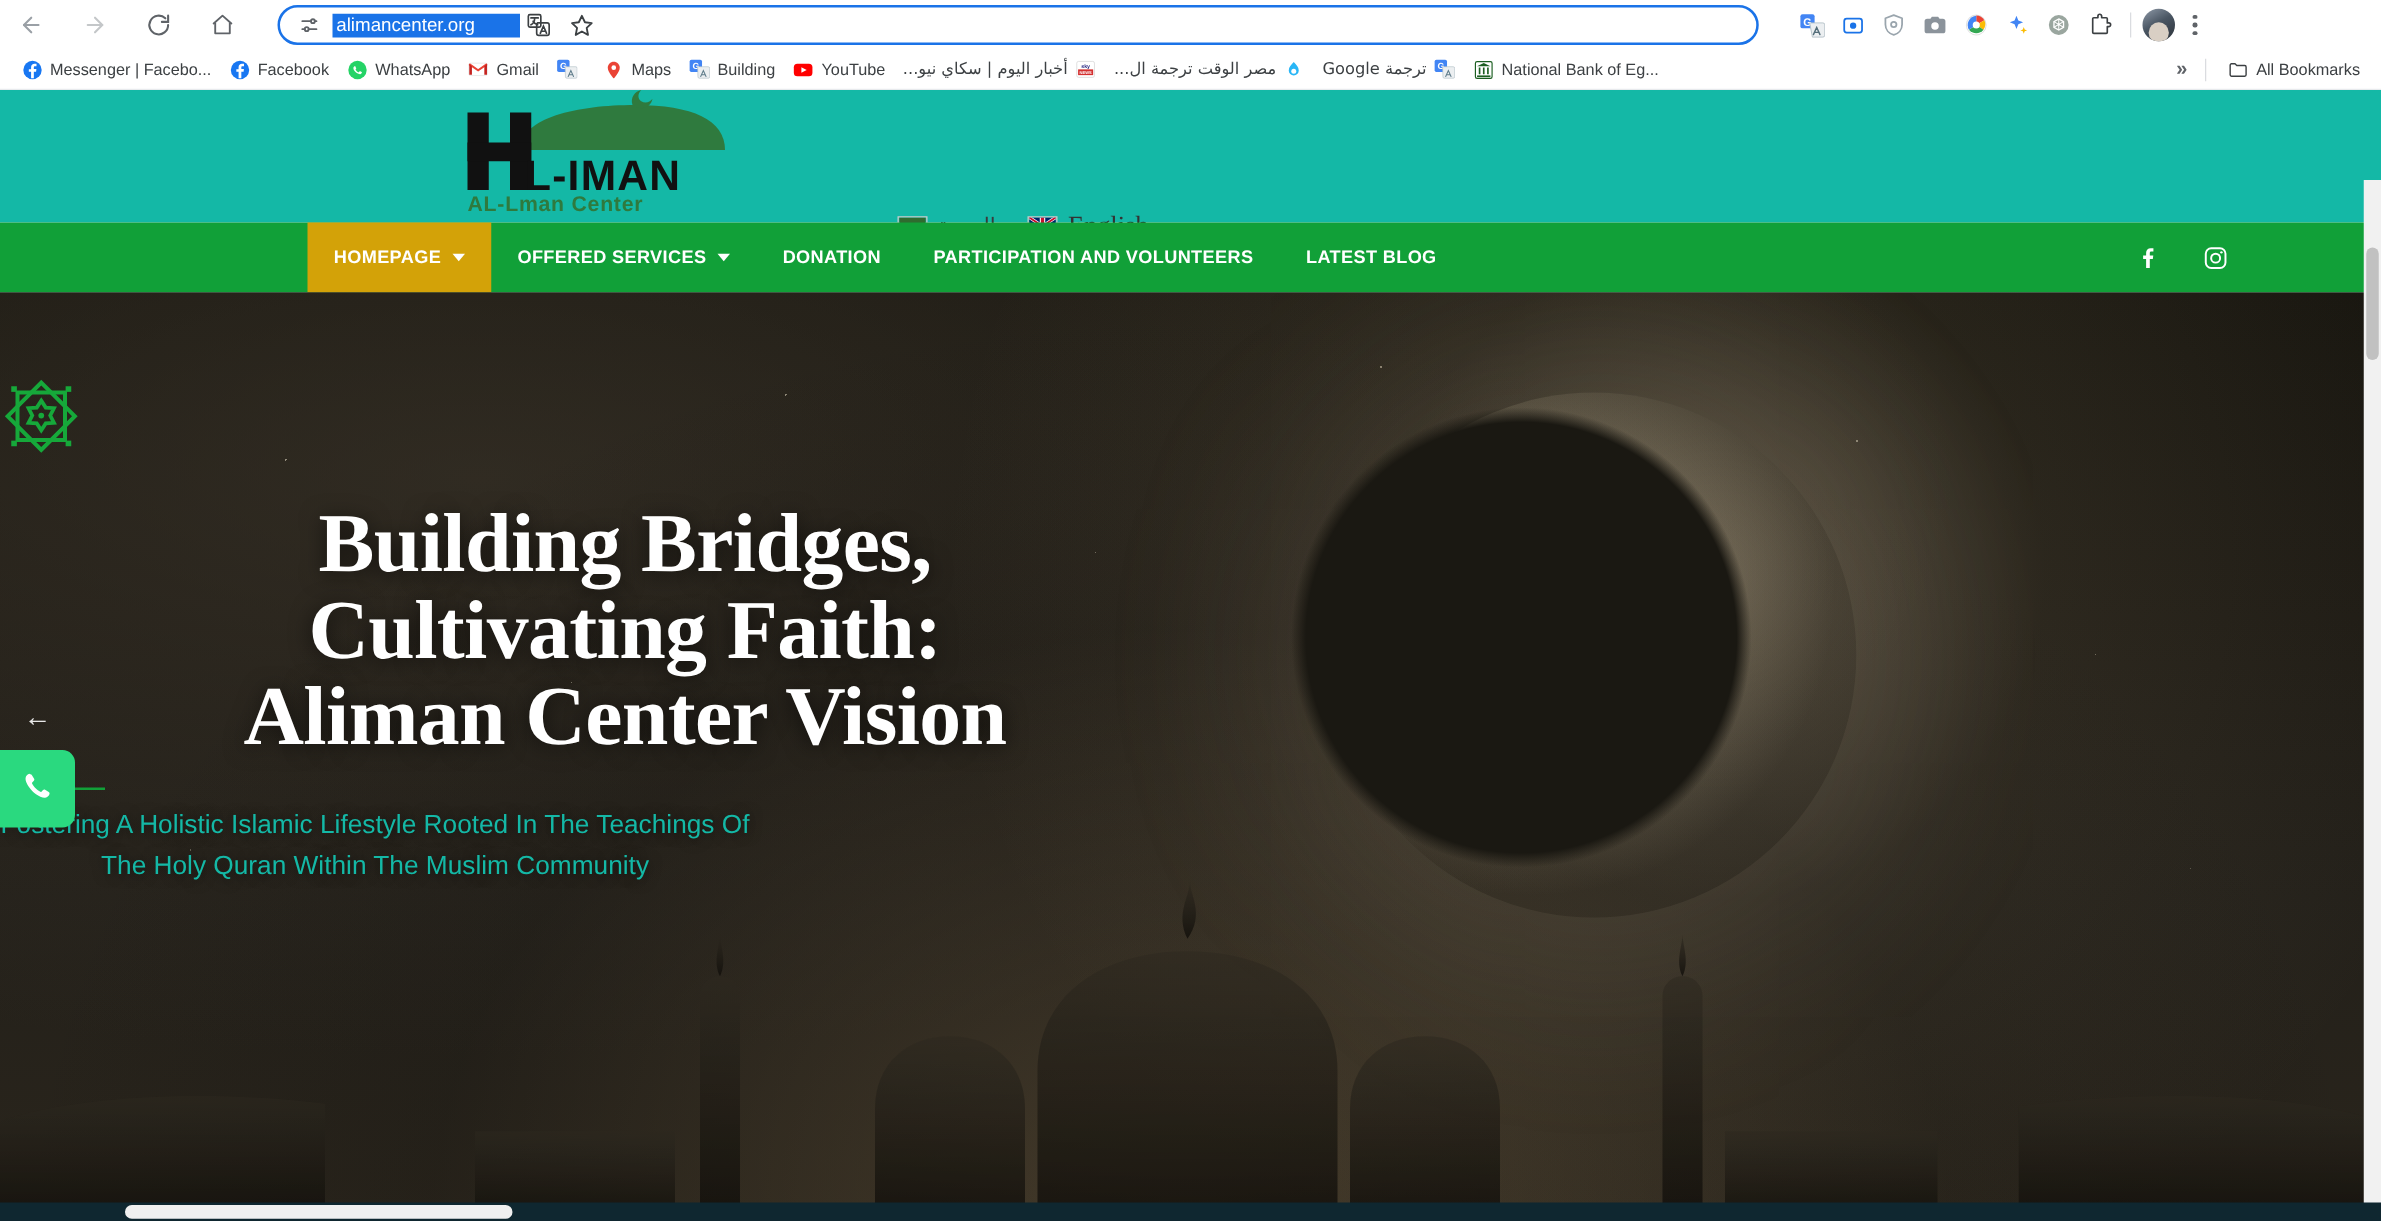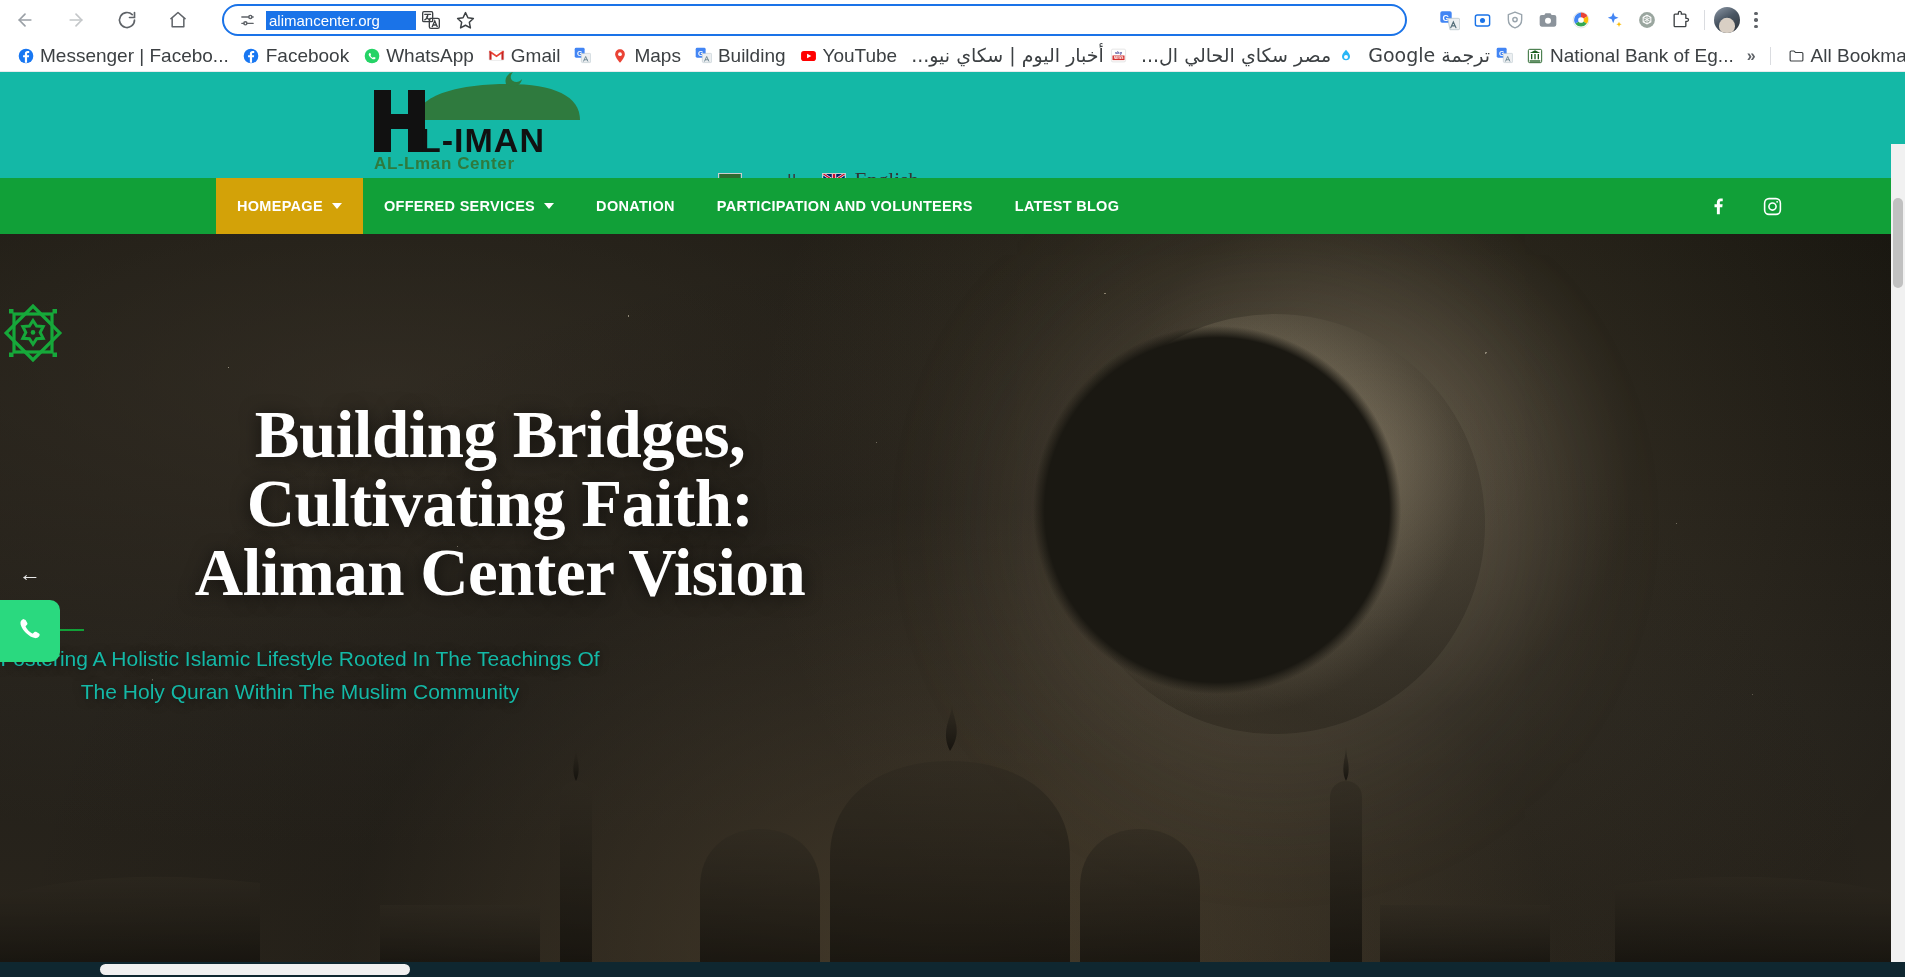--- a/index.html
+++ b/index.html
@@ -83,21 +83,21 @@
     color: #3c4043;
     border-bottom: 1px solid #e8eaed;
     position: relative;
   }
   .bm {
     display: flex; align-items: center; gap: 6px;
     padding: 4px 7px; border-radius: 4px;
     white-space: nowrap; flex: 0 0 auto;
     height: 26px;
   }
-  .bm-label { font-size: 19px; color: #3c4043; line-height: 1; }
+  .bm-label { font-size: 13px; color: #3c4043; line-height: 1; }
   .bm-ico { width: 17px; height: 17px; flex: 0 0 auto; display:flex; align-items:center; justify-content:center;}
   .bm-rtl { direction: rtl; }
   .bm-spacer { flex: 1 1 auto; }
   .bm-right { display:flex; align-items:center; gap:4px; flex:0 0 auto;}
   .chev-more { font-size:16px; color:#5f6368; padding:2px 6px; font-weight:bold; letter-spacing:-2px;}
   .bm-divider { width:1px;height:18px;background:#dadce0;margin:0 6px;}
 
   
   .page {
     position: relative;
@@ -140,21 +140,21 @@
     display: flex; align-items: center; gap: 9px;
     padding: 0 21px;
     color: #ffffff;
     font-size: 14.5px;
     font-weight: bold;
     letter-spacing: 0.3px;
     text-transform: uppercase;
     white-space: nowrap;
     font-family: "Liberation Sans", sans-serif;
   }
-  .nav-item.active { background: #d3a208; }
+  .nav-item.active { background: #d3a208; margin-left: 30px; }
   .caret {
     width: 0; height: 0;
     border-left: 5px solid transparent;
     border-right: 5px solid transparent;
     border-top: 6px solid #fff;
     display: block;
   }
   .nav-social {
     margin-left: auto;
     display: flex; align-items: center; gap: 32px;
@@ -492,21 +492,21 @@
     <span class="bm-label" style="font-family:'DejaVu Sans',sans-serif;">أخبار اليوم | سكاي نيو...</span>
   </div>
 
   <div class="bm bm-rtl">
     <span class="bm-ico">
       <svg width="16" height="16" viewBox="0 0 24 24">
           <path d="M12 2.5c3 3.4 6 6.2 6 10a6 6 0 1 1-12 0c0-3.8 3-6.6 6-10z" fill="#29b6f6"></path>
           <circle cx="12" cy="13.5" r="3" fill="#fff"></circle>
         </svg>
     </span>
-    <span class="bm-label" style="font-family:'DejaVu Sans',sans-serif;">مصر سكاي الحالي ال...</span>
+    <span class="bm-label" style="font-family:'DejaVu Sans',sans-serif;">مصر الوقت ترجمة ال...</span>
   </div>
 
   <div class="bm bm-rtl">
     <span class="bm-ico">
       <svg width="17" height="17" viewBox="0 0 24 24">
         <rect x="1" y="1" width="14" height="14" rx="2" fill="#4285f4"></rect>
         <text x="8" y="12" font-size="10" font-family="Liberation Sans, sans-serif" fill="#fff" text-anchor="middle" font-weight="bold">G</text>
         <path d="M10 9h12a1.6 1.6 0 0 1 1.6 1.6v9.8A1.6 1.6 0 0 1 22 22h-10a1.6 1.6 0 0 1-1.6-1.6z" fill="#eceff1" stroke="#b0bec5" stroke-width=".7"></path>
         <path d="M13.5 20l3-6.6 3 6.6M14.7 18h3.6" stroke="#607d8b" stroke-width="1.2" fill="none" stroke-linecap="round"></path>
       </svg>

